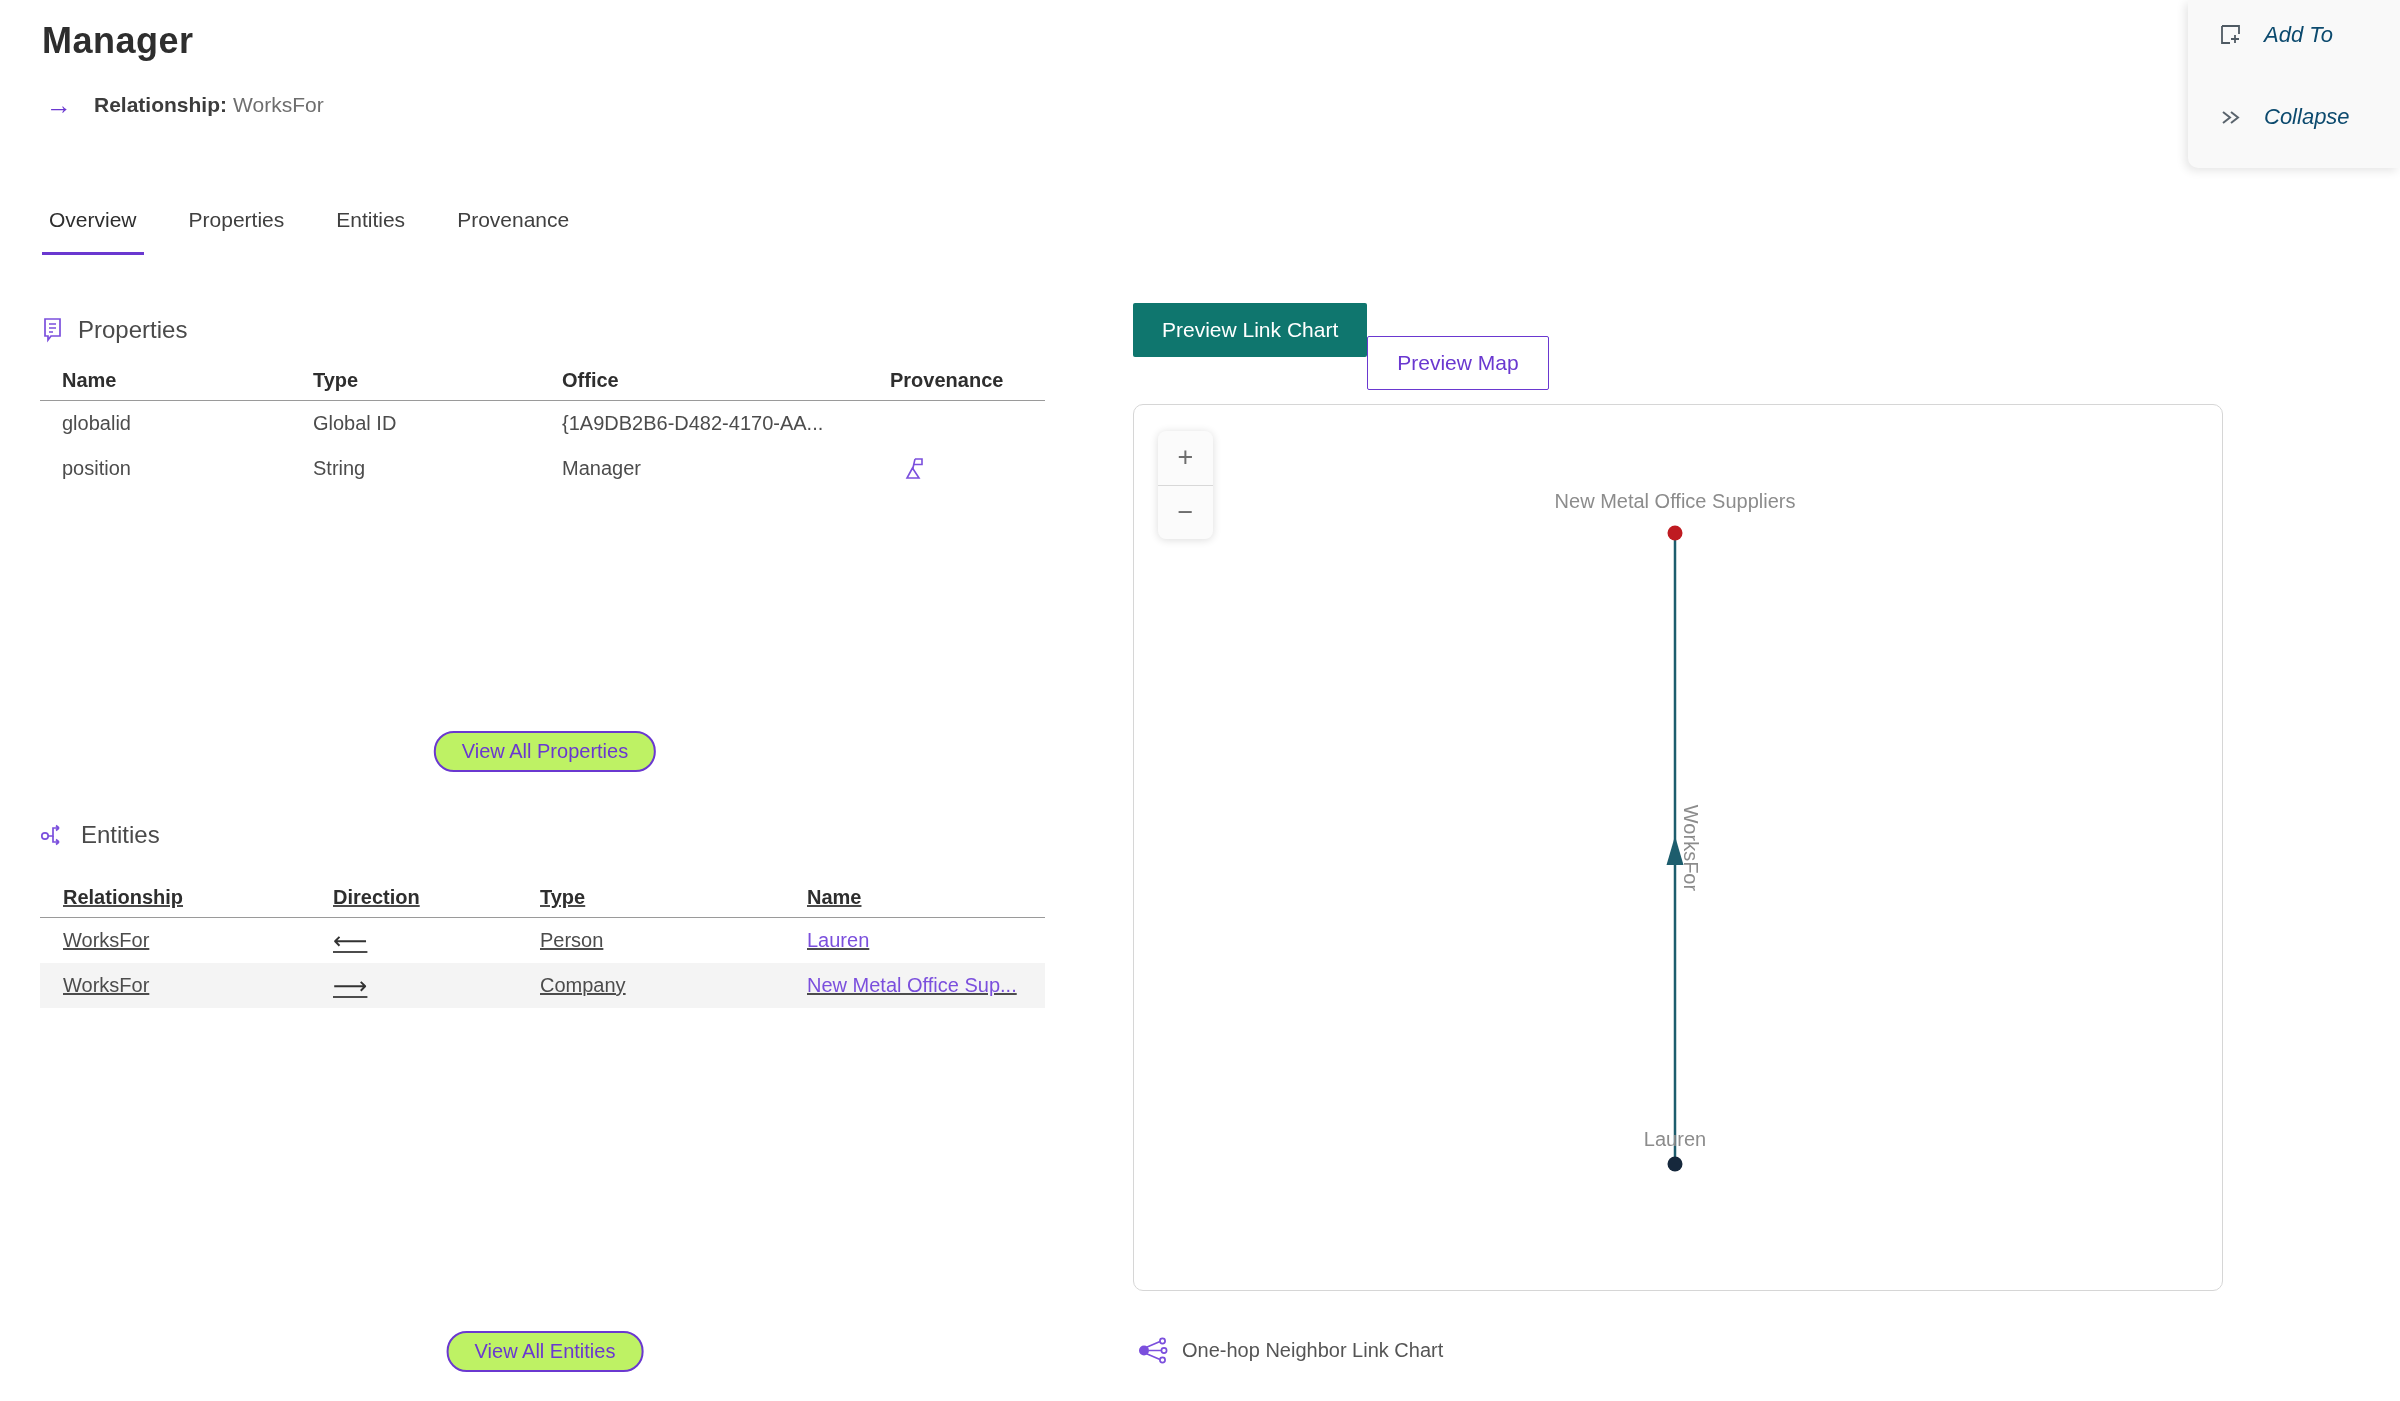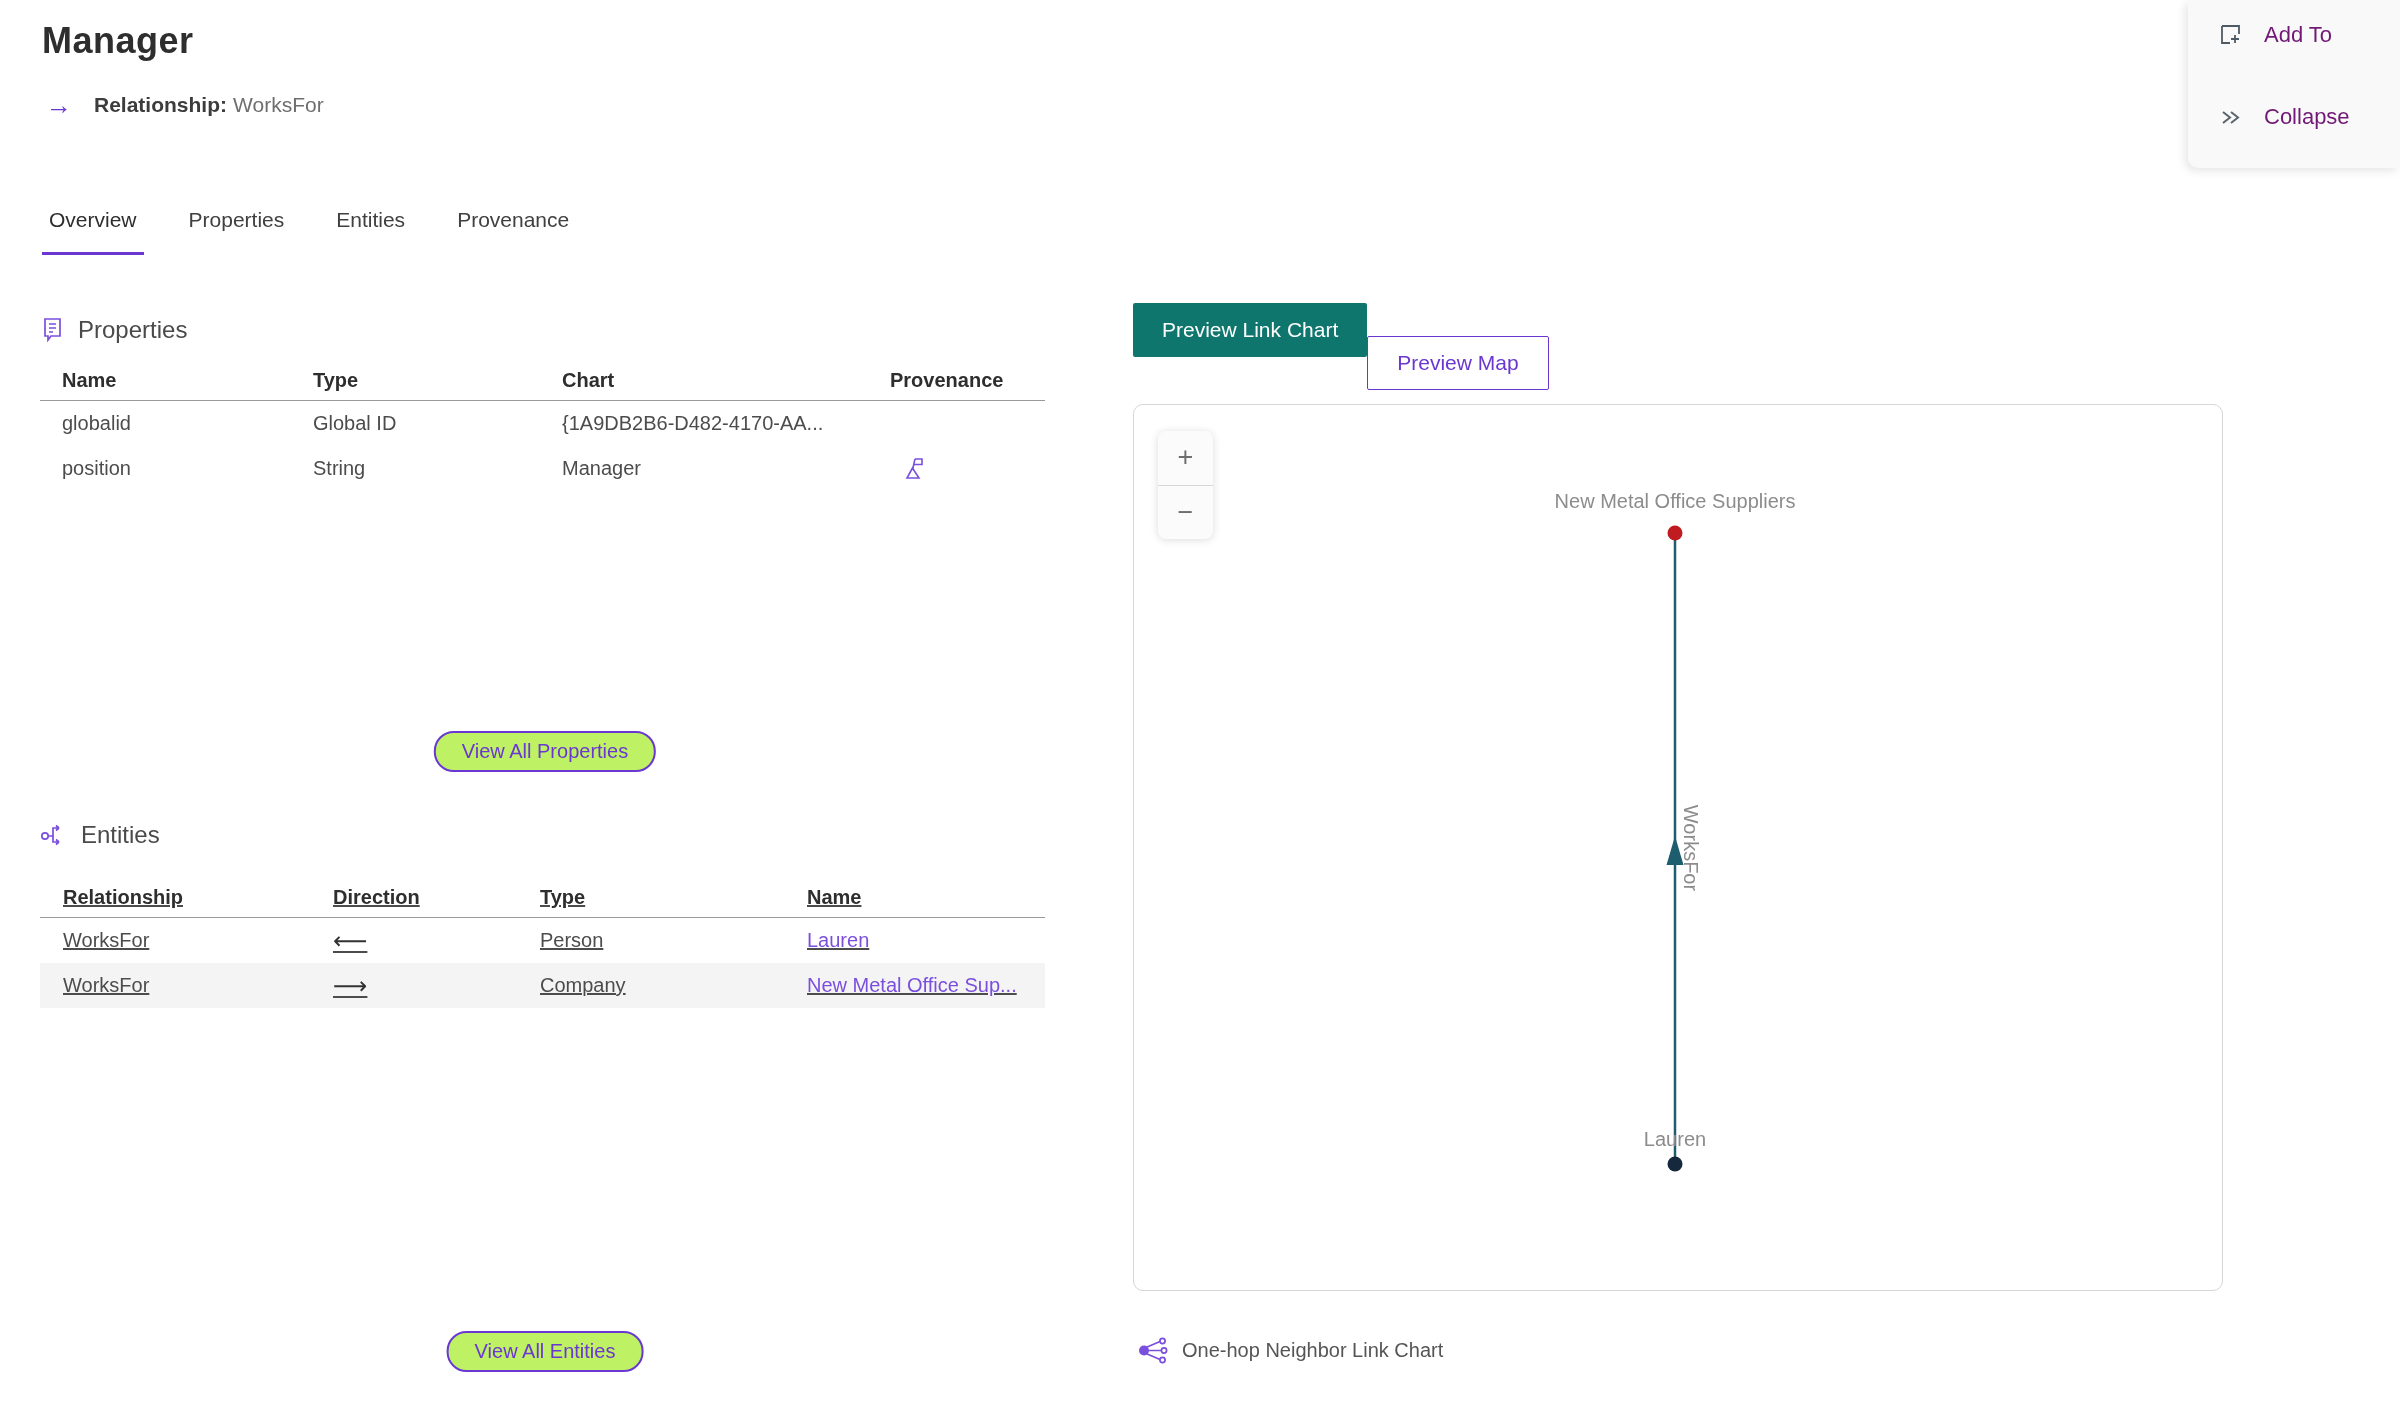--- a/index.html
+++ b/index.html
@@ -28,21 +28,21 @@
 
   
   .actions-panel {
     position: absolute; left: 2188px; top: 0; width: 212px; height: 168px;
     background: #f9f9f9;
     border-bottom-left-radius: 10px;
     box-shadow: -3px 3px 10px rgba(0,0,0,0.10);
   }
   .action-row {
     position: absolute; left: 30px; display: flex; align-items: center; gap: 20px;
-    font-size: 22px; color: #701a75; cursor: pointer;
+    font-size: 22px; color: #0c4a6e; cursor: pointer; font-style: italic;
   }
   .action-row.add { top: 22px; }
   .action-row.collapse { top: 104px; }
   .action-row svg { display: block; }
 
   
   .tabs {
     position: absolute; left: 42px; top: 208px;
     display: flex;
   }
@@ -164,21 +164,21 @@
     <path d="M5 2 H20 V19 H11 L8 23 V19 H5 Z"></path>
     <path d="M9 7 H16 M9 11 H16 M9 15 H13"></path>
   </svg>
   <span>Properties</span>
 </div>
 
 <div class="tbl" style="top:361px;">
   <div class="tbl-header props-grid">
     <div>Name</div>
     <div>Type</div>
-    <div>Chart</div>
+    <div>Office</div>
     <div>Provenance</div>
   </div>
 
   <div class="tbl-row props-grid">
     <div>globalid</div>
     <div>Global ID</div>
     <div>{1A9DB2B6-D482-4170-AA...</div>
     <div class="prov-cell"></div>
   </div>
   <div class="tbl-row props-grid">

